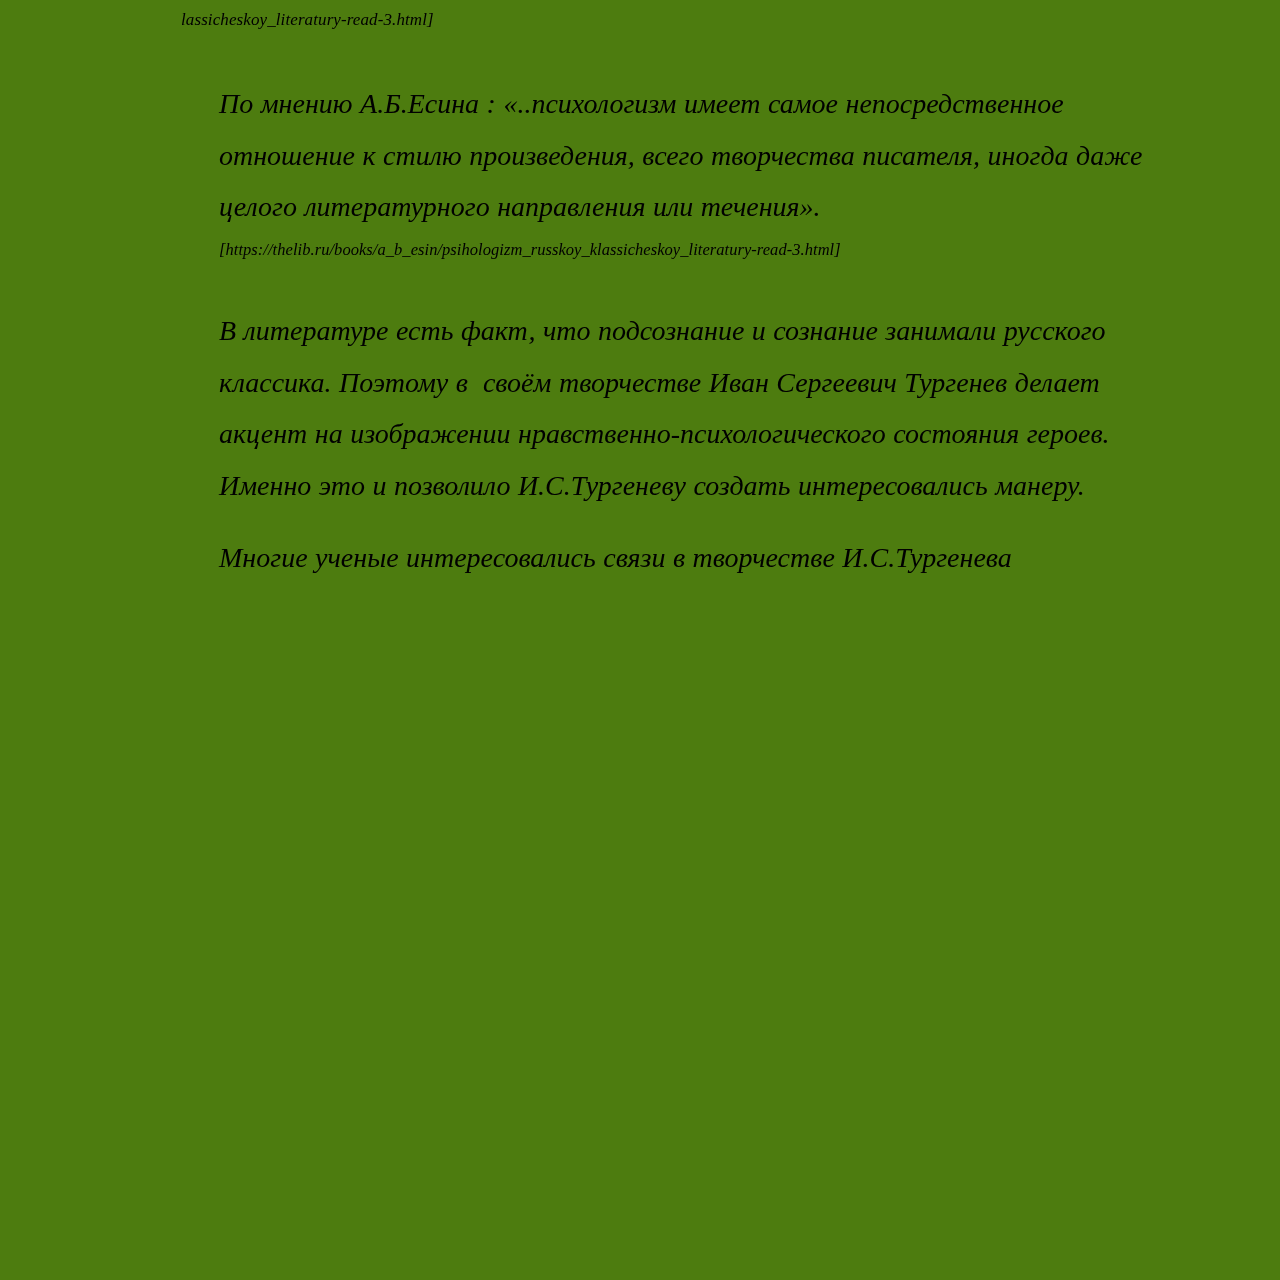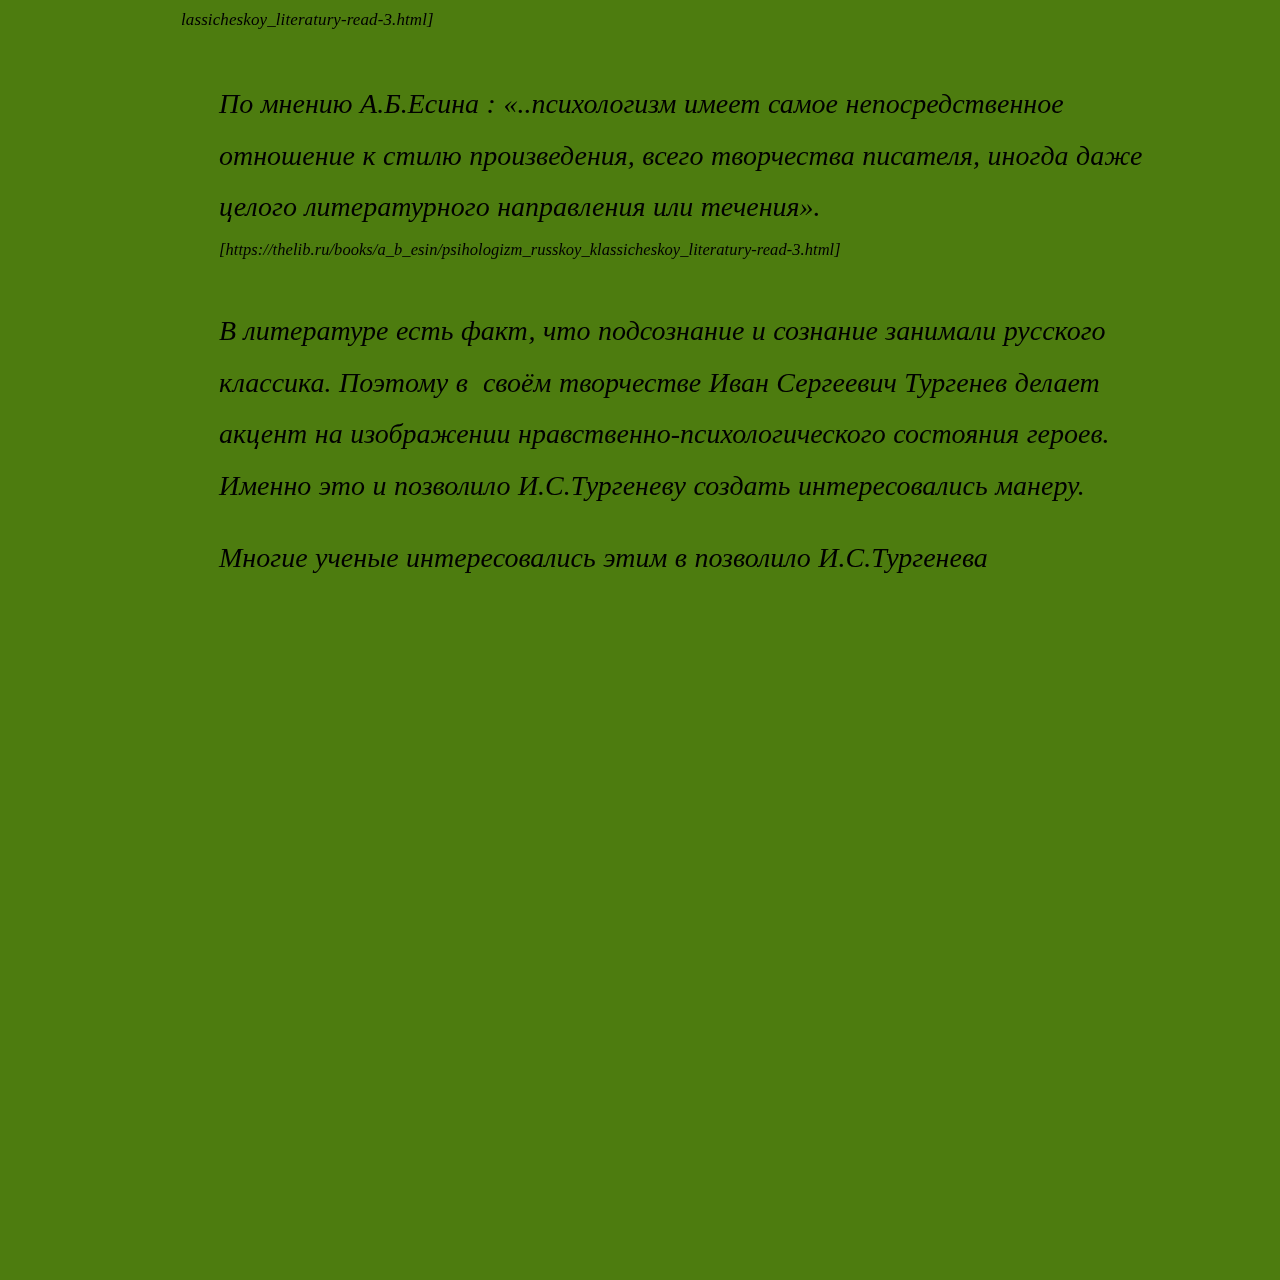--- a/index.html
+++ b/index.html
@@ -89,21 +89,21 @@
 <div class="page">
 
   <div class="page-header-fragment">lassicheskoy_literatury-read-3.html]</div>
 
   <div class="body-column">
 
     <p class="para"><span>По мнению А.Б.Есина : «..психологизм имеет самое непосредственное отношение к стилю произведения, всего творчества писателя, иногда даже целого литературного направления или течения».</span><span class="footnote-url">[https://thelib.ru/books/a_b_esin/psihologizm_russkoy_klassicheskoy_literatury-read-3.html]</span></p>
 
     <p class="para">В литературе есть факт, что подсознание и сознание занимали русского классика. Поэтому в  своём творчестве Иван Сергеевич Тургенев делает акцент на изображении нравственно-психологического состояния героев. Именно это и позволило И.С.Тургеневу создать интересовались манеру.</p>
 
-    <p class="para">Многие ученые интересовались этим в позволило И.С.Тургенева</p>
+    <p class="para">Многие ученые интересовались связи в творчестве И.С.Тургенева</p>
 
 
 
 
 
   </div>
 
   <div class="clipped-line">И подходы к</div>
 
 </div>

